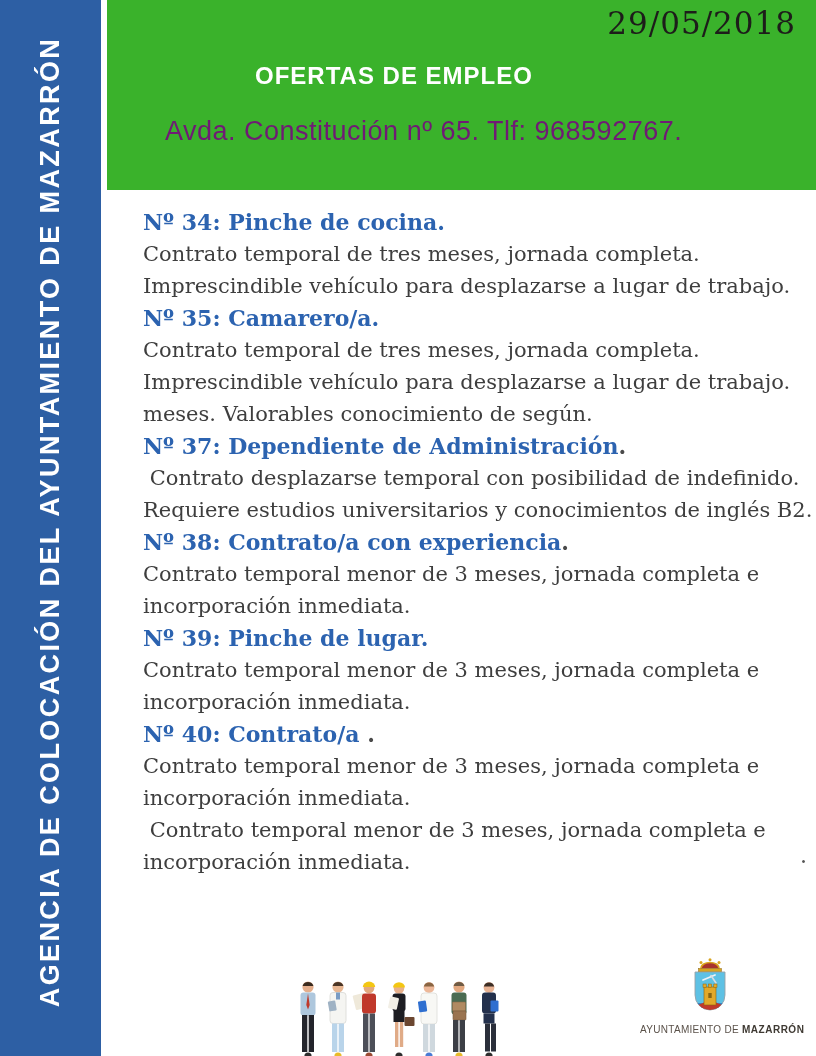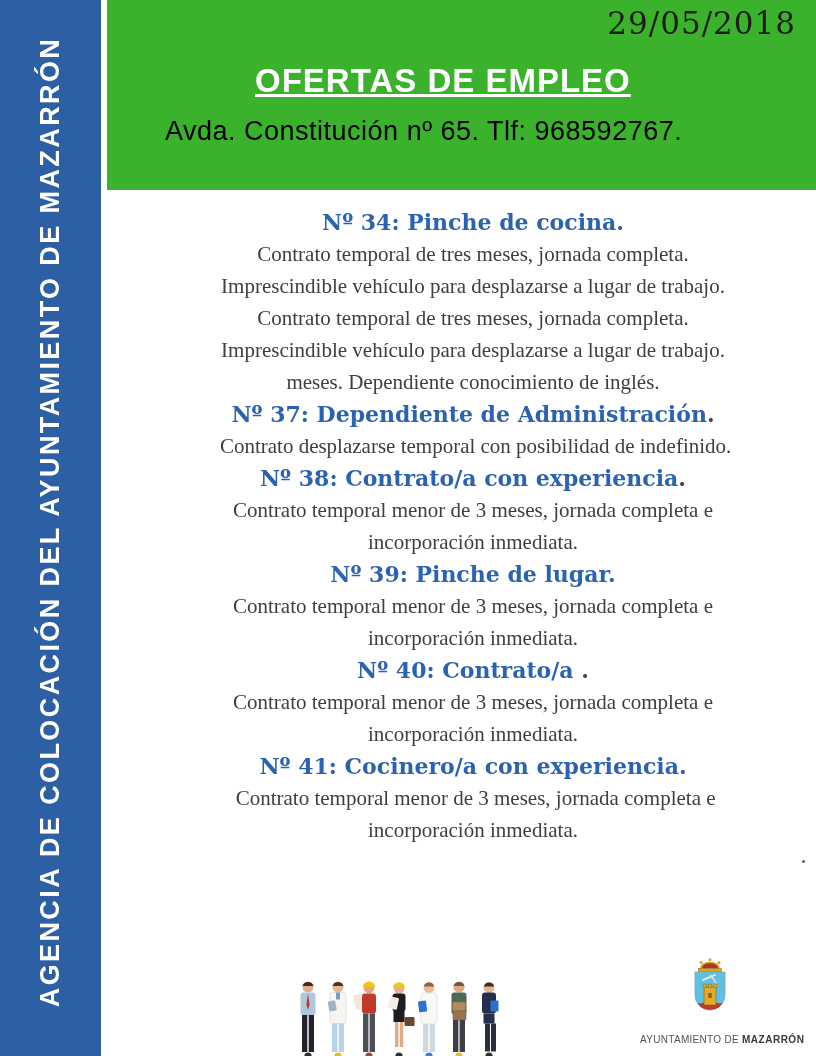--- a/index.html
+++ b/index.html
@@ -15,44 +15,44 @@
     font-size:27px;letter-spacing:2.4px;font-family:"Liberation Sans",sans-serif;
   }
   
   .header{position:absolute;left:107px;top:0;width:715px;height:190px;background:#3ab22b;}
   .date{
     position:absolute;top:5px;right:26px;color:#1d1d1a;font-size:31px;
     font-family:"DejaVu Serif",serif;letter-spacing:1px;
   }
   .title{
     position:absolute;top:62px;left:148px;color:#ffffff;font-weight:bold;
-    font-size:33px;letter-spacing:1px;font-family:"Liberation Sans",sans-serif;text-decoration:underline;
+    font-size:24px;letter-spacing:1px;font-family:"Liberation Sans",sans-serif;
   }
   .subtitle{
-    position:absolute;top:116px;left:58px;color:#000000;font-size:27px;
+    position:absolute;top:116px;left:58px;color:#701a75;font-size:27px;
     letter-spacing:0.5px;font-family:"Liberation Sans",sans-serif;font-weight:400;
   }
   
   .content{
     position:absolute;left:143px;top:206px;width:660px;
-    font-family:"DejaVu Serif",serif;font-size:21px;line-height:32px;color:#3e3e3e;text-align:center;
+    font-family:"DejaVu Serif",serif;font-size:21px;line-height:32px;color:#3e3e3e;
   }
   .job-heading{white-space:pre;font-weight:bold;color:#2c63b0;font-size:22px;}
   .job-heading .dark-suffix{color:#4a4a4a;}
-  .job-line{white-space:pre;font-family:Liberation Serif, serif;}
+  .job-line{white-space:pre;}
   .stray-dot{
     position:absolute;left:800px;top:840px;font-family:"DejaVu Serif",serif;
     font-size:22px;line-height:32px;color:#555;
   }
   
   .workers{position:absolute;left:293px;top:977px;width:212px;height:79px;}
   .logo{position:absolute;left:640px;top:957px;width:140px;text-align:center;}
   .crest{display:block;margin:0 auto;}
   .logo-caption{
-    margin-top:15px;font-size:10px;letter-spacing:0.3px;color:#5a5149;
+    margin-top:5px;font-size:10px;letter-spacing:0.3px;color:#5a5149;
     font-family:"Liberation Sans",sans-serif;white-space:nowrap;
   }
   .logo-caption b{color:#3f3a33;letter-spacing:0.5px;}
 </style>
 </head>
 <body>
 
 <div class="page">
 
   <div class="sidebar">
@@ -67,31 +67,33 @@
 
   <div class="content">
 
     <div class="job">
       <div class="job-heading"><span>Nº 34: Pinche de cocina.</span><span class="dark-suffix"></span></div>
       <div class="job-line">Contrato temporal de tres meses, jornada completa.</div>
       <div class="job-line">Imprescindible vehículo para desplazarse a lugar de trabajo.</div>
     </div>
 
     <div class="job">
+      <div class="job-heading"><span>Nº 35: Camarero/a.</span><span class="dark-suffix"></span></div>
       <div class="job-line">Contrato temporal de tres meses, jornada completa.</div>
       <div class="job-line">Imprescindible vehículo para desplazarse a lugar de trabajo.</div>
     </div>
 
     <div class="job">
-      <div class="job-line">meses. Dependiente conocimiento de inglés.</div>
+      <div class="job-line">meses. Valorables conocimiento de según.</div>
     </div>
 
     <div class="job">
       <div class="job-heading"><span>Nº 37: Dependiente de Administración</span><span class="dark-suffix">.</span></div>
       <div class="job-line"> Contrato desplazarse temporal con posibilidad de indefinido.</div>
+      <div class="job-line">Requiere estudios universitarios y conocimientos de inglés B2.</div>
     </div>
 
     <div class="job">
       <div class="job-heading"><span>Nº 38: Contrato/a con experiencia</span><span class="dark-suffix">.</span></div>
       <div class="job-line">Contrato temporal menor de 3 meses, jornada completa e</div>
       <div class="job-line">incorporación inmediata.</div>
     </div>
 
     <div class="job">
       <div class="job-heading"><span>Nº 39: Pinche de lugar.</span><span class="dark-suffix"></span></div>
@@ -99,21 +101,20 @@
       <div class="job-line">incorporación inmediata.</div>
     </div>
 
     <div class="job">
       <div class="job-heading"><span>Nº 40: Contrato/a</span><span class="dark-suffix"> .</span></div>
       <div class="job-line">Contrato temporal menor de 3 meses, jornada completa e</div>
       <div class="job-line">incorporación inmediata.</div>
     </div>
 
     <div class="job">
-      <div class="job-heading"><span>Nº 41: Cocinero/a con experiencia.</span><span class="dark-suffix"></span></div>
       <div class="job-line"> Contrato temporal menor de 3 meses, jornada completa e</div>
       <div class="job-line">incorporación inmediata.</div>
     </div>
 
   </div>
 
   <div class="stray-dot">.</div>
 
   <div class="workers">
     <svg width="212" height="79" viewBox="0 0 212 79" xmlns="http://www.w3.org/2000/svg">

